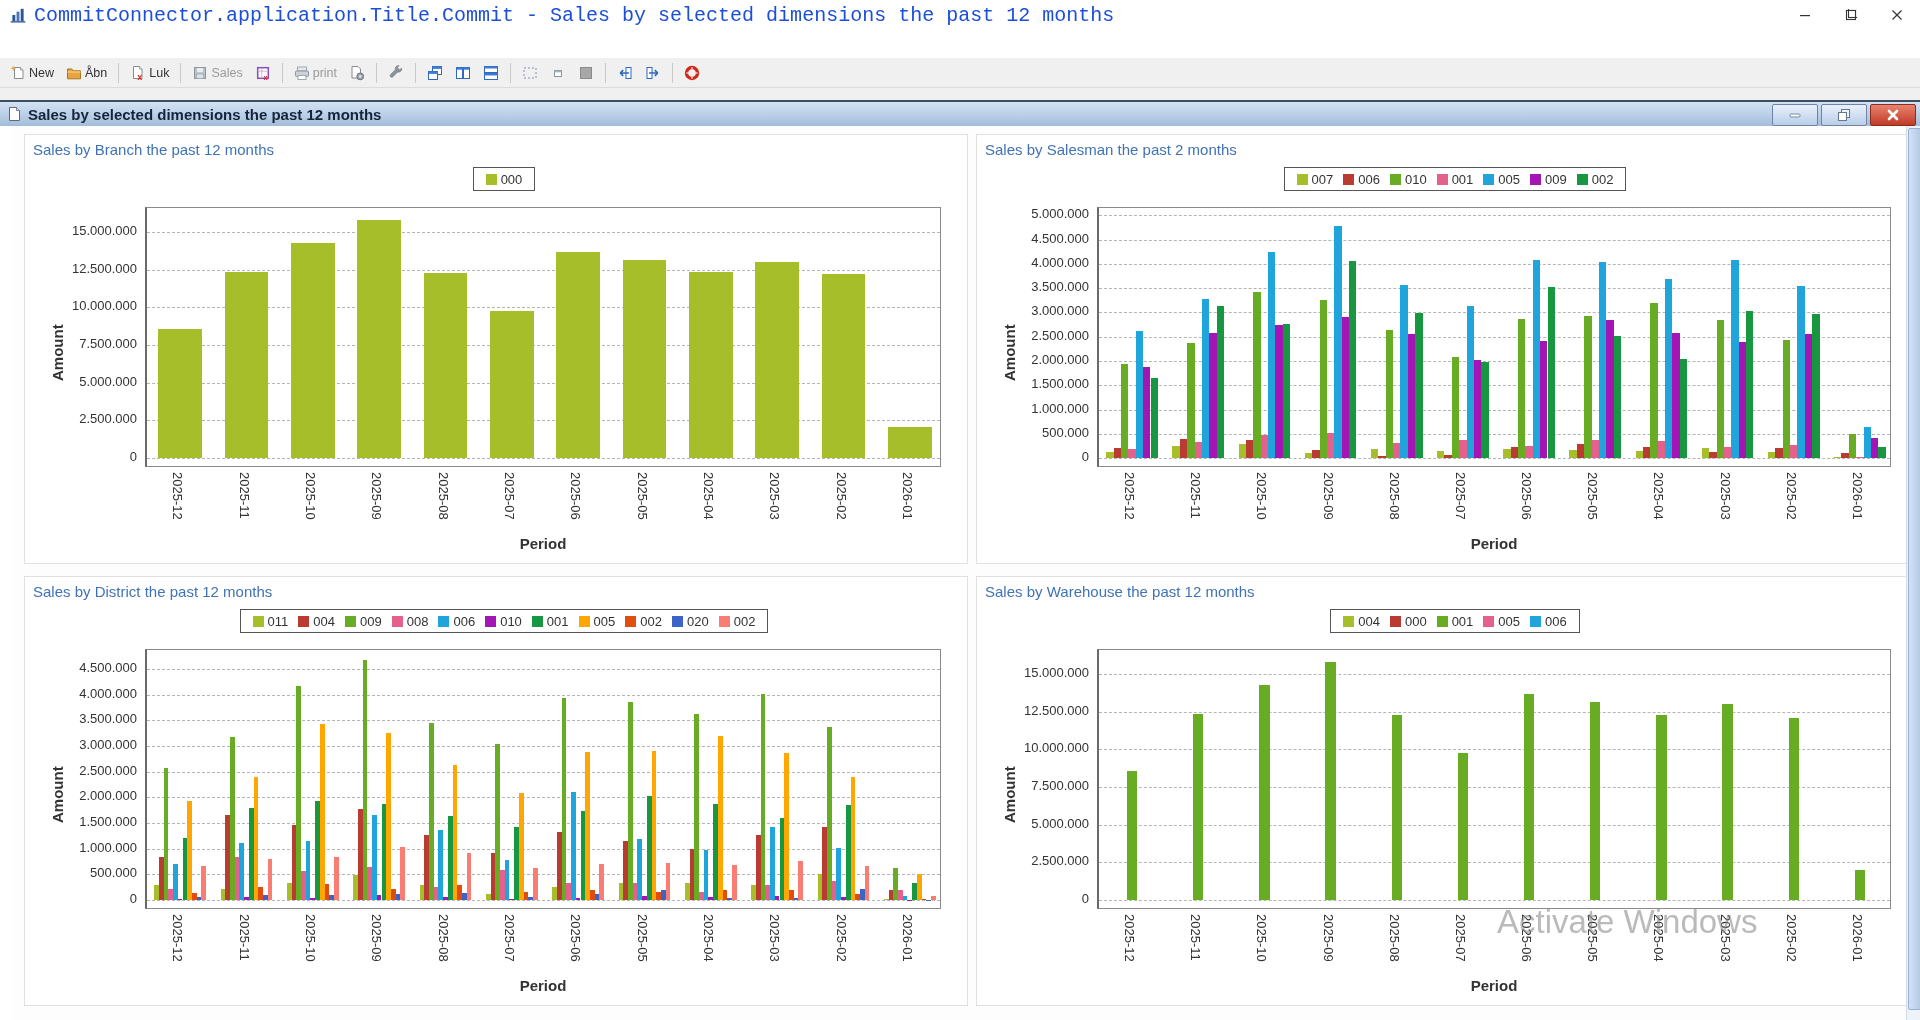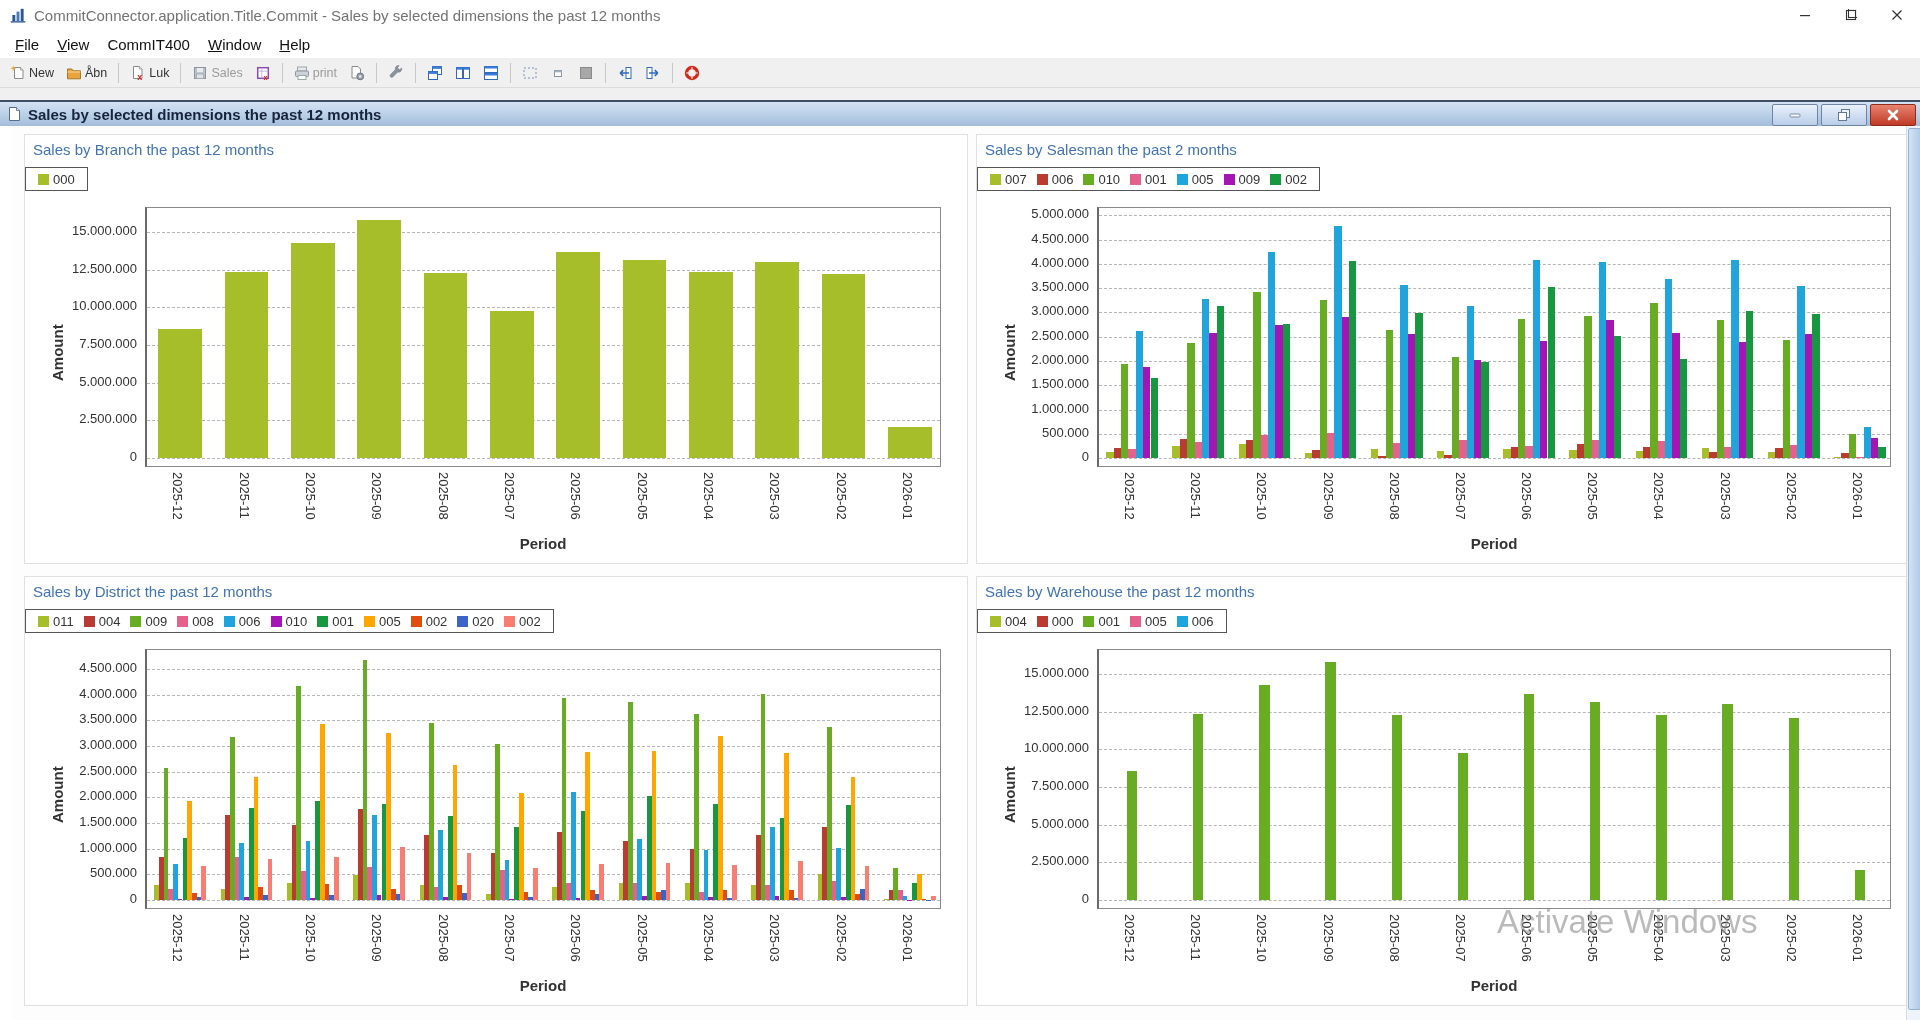--- a/index.html
+++ b/index.html
@@ -1,21 +1,21 @@
 <!DOCTYPE html>
 <html><head>
 <meta charset="utf-8">
 <style>
   html,body{margin:0;padding:0;background:#555;}
   #root{position:relative;width:1920px;height:1020px;background:#fff;overflow:hidden;
         font-family:"Liberation Sans","DejaVu Sans",sans-serif;-webkit-font-smoothing:antialiased;}
   
   .titlebar{position:absolute;left:0;top:0;width:1920px;height:30px;background:#fff;display:flex;align-items:center;}
   .titlebar .appicon{width:18px;height:18px;margin:0 7px 0 9px;flex:0 0 auto;}
-  .titlebar .title{font-size:15px;color:#737373;}
+  .titlebar .title{font-size:20px;color:#1d4ed8;font-family:Liberation Mono, monospace;}
   .wincontrols{position:absolute;right:0;top:0;height:30px;display:flex;}
   .wbtn{width:46px;height:30px;display:flex;align-items:center;justify-content:center;}
   
   .menubar{position:absolute;left:0;top:30px;width:1920px;height:28px;background:#fff;display:flex;align-items:center;padding-left:6px;box-sizing:border-box;}
   .menu-item{font-size:15px;color:#111;padding:4px 9px;cursor:default;}
   .menu-item u{text-decoration:underline;}
   
   .toolbar{position:absolute;left:0;top:58px;width:1920px;height:30px;background:#f0f0f0;border-bottom:1px solid #dcdcdc;display:flex;align-items:center;padding-left:4px;box-sizing:border-box;}
   .tb-btn{display:inline-flex;align-items:center;gap:3px;padding:2px 4px;margin:0 1px;font-size:12.5px;color:#333;border:1px solid transparent;}
   .tb-btn.disabled{color:#9b9b9b;}
@@ -28,21 +28,21 @@
   .mdibar .mdiicon{width:16px;height:16px;margin:0 6px 0 6px;}
   .mdibar .mdititle{font-size:15px;font-weight:bold;color:#16243a;}
   .mdicontrols{position:absolute;right:4px;top:2px;display:flex;gap:3px;}
   .mbtn{width:44px;height:20px;border:1px solid #6d84a6;border-radius:2px;display:flex;align-items:center;justify-content:center;
         background:linear-gradient(180deg,#eaf1fb,#b9cde8);}
   .mbtn.close{background:linear-gradient(180deg,#e8836f,#c03a26);border-color:#8d2b1c;}
   
   .content{position:absolute;left:0;top:126px;width:1920px;height:894px;background:#fdfdfd;margin-left:12px;}
   .panel{position:absolute;background:#fff;border:1px solid #e0e0e0;box-sizing:border-box;}
   .chart-title{position:absolute;left:8px;top:6px;font-size:15px;color:#4173b4;white-space:nowrap;}
-  .legend-wrap{position:absolute;left:0;top:32px;width:100%;text-align:left;}
+  .legend-wrap{position:absolute;left:8px;top:32px;width:100%;text-align:center;}
   .legend{display:inline-block;border:1px solid #555;background:#fff;padding:2px 7px;white-space:nowrap;}
   .leg-item{display:inline-flex;align-items:center;margin:0 5px;vertical-align:middle;}
   .leg-sq{width:11px;height:11px;display:inline-block;margin-right:4px;}
   .leg-lb{font-size:13px;color:#333;}
   .plot{position:absolute;border:1px solid #8a8a8a;border-left:2px solid #6a6a6a;box-sizing:border-box;background:#fff;}
   .gridline{position:absolute;left:0;width:100%;border-top:1px dashed #b5b5b5;height:0;}
   .bar{position:absolute;}
   .ytick{position:absolute;width:104px;text-align:right;font-size:13px;color:#333;}
   .xlab{position:absolute;writing-mode:vertical-rl;font-size:13px;color:#333;height:60px;line-height:15px;}
   .ylab{position:absolute;writing-mode:vertical-rl;transform:rotate(180deg);font-size:15px;font-weight:bold;color:#333;}
@@ -83,27 +83,20 @@
           </svg>
       </div>
       <div class="wbtn">
         <svg width="12" height="12" viewBox="0 0 12 12">
             <path d="M1.5 1.5 L10.5 10.5 M10.5 1.5 L1.5 10.5" stroke="#333" stroke-width="1.2"></path>
           </svg>
       </div>
     </div>
   </div>
 
-  <div class="menubar" id="menubar">
-      <div class="menu-item"><u>F</u>ile</div>
-      <div class="menu-item"><u>V</u>iew</div>
-      <div class="menu-item">CommIT400</div>
-      <div class="menu-item"><u>W</u>indow</div>
-      <div class="menu-item"><u>H</u>elp</div>
-    </div>
 
   <div class="toolbar" id="toolbar">
       <div class="tb-btn">
         <span>
           <svg width="16" height="16" viewBox="0 0 16 16">
             <path d="M4.5 2.5 h6 l2.5 2.5 v8.5 h-8.5 z" fill="#fff" stroke="#8a8a8a"></path>
             <path d="M10.5 2.5 v2.5 h2.5" fill="#e8e8e8" stroke="#8a8a8a" stroke-width="0.7"></path>
             <path d="M3.2 0.5 L4 2.6 6.2 3.2 4 3.9 3.2 6 2.4 3.9 0.3 3.2 2.4 2.6 Z" fill="#f2a country33" style="fill:#f2a933"></path>
           </svg>
         </span>

